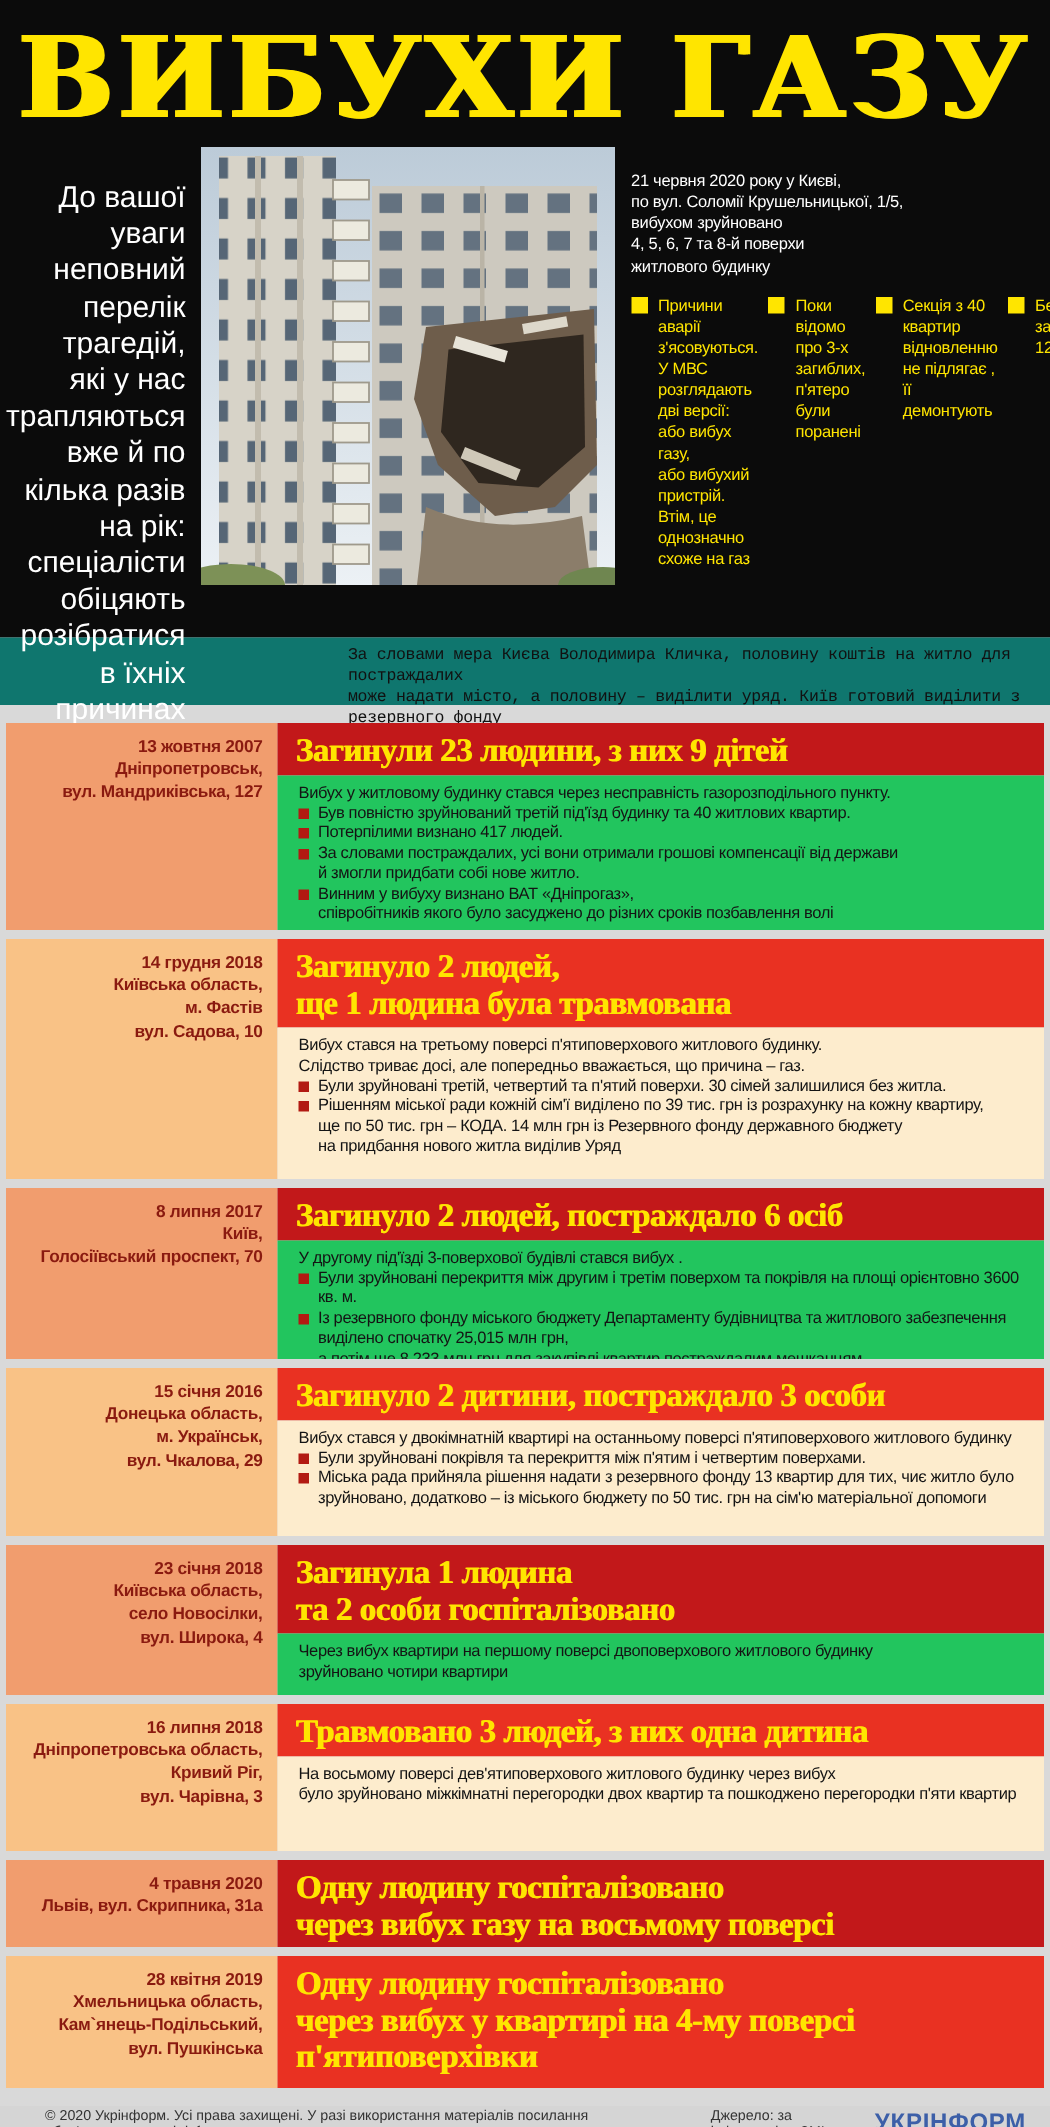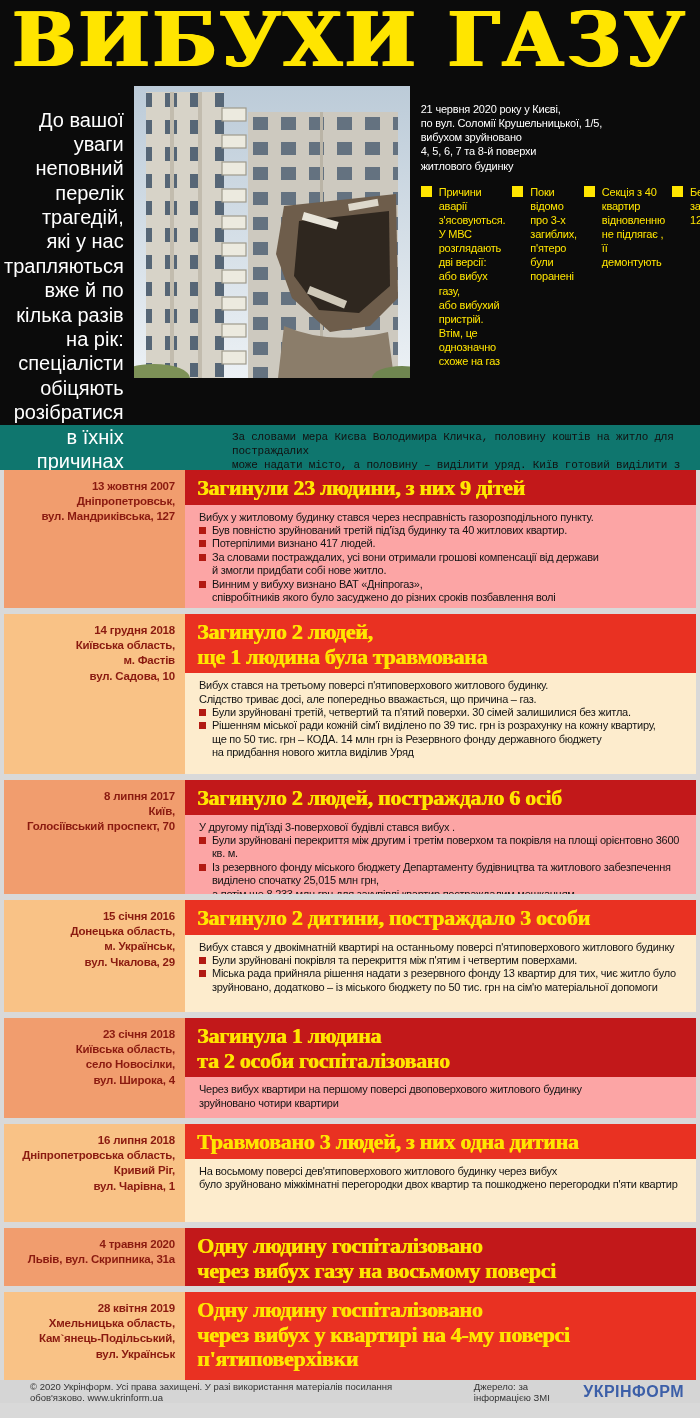--- a/index.html
+++ b/index.html
@@ -1,19 +1,19 @@
 <!DOCTYPE html>
 <html><head>
 <meta charset="utf-8">
 <style>
   html,body{margin:0;padding:0;background:#9a9a9a;}
   .poster{width:700px;height:1418px;margin:0 auto;background:#d9d9d9;overflow:hidden;
           font-family:"Liberation Sans",sans-serif;position:relative;}
   
-  .top-black{height:425px;background:#0b0b0b;box-sizing:border-box;padding-top:4px;}
+  .top-black{height:425px;background:#0b0b0b;box-sizing:border-box;padding-top:16px;}
   .main-title{color:#ffe500;font-family:"DejaVu Serif",serif;font-weight:bold;font-size:75px;
               line-height:.98;text-align:center;letter-spacing:3px;
               text-shadow:1.5px 0 0 #ffe500,-1.5px 0 0 #ffe500;}
   .sub-title{color:#ffe500;font-family:"DejaVu Serif",serif;font-weight:bold;font-size:36px;
              line-height:1.05;text-align:center;letter-spacing:0;
              text-shadow:.8px 0 0 #ffe500;}
   .top-content{display:flex;height:292px;margin-top:8px;}
   .intro-left{width:233px;box-sizing:border-box;padding:22px 10px 0 4px;color:#fff;
               font-size:20px;line-height:1.22;text-align:right;white-space:pre-line;}
   .photo-box{width:276px;height:292px;flex:none;}
@@ -21,21 +21,21 @@
   .right-col{flex:1;box-sizing:border-box;padding:16px 6px 0 11px;}
   .right-summary{color:#fff;font-size:11px;letter-spacing:-.2px;line-height:1.3;white-space:pre-line;}
   .y-bullets{margin-top:12px;display:flex;gap:7px;}
   .y-bullet{display:flex;color:#ffe500;font-size:11px;letter-spacing:-.2px;line-height:1.28;}
   .y-sq{width:11px;height:11px;background:#ffe500;flex:none;margin:1px 7px 0 0;}
   .y-tx{white-space:pre-line;}
   
   .mayor{height:45px;background:#0f766e;box-sizing:border-box;padding:5px 14px 0 232px;
          font-size:11px;letter-spacing:-.2px;line-height:1.28;color:#111;white-space:pre-line;font-family:Liberation Mono, monospace;}
   
-  .rows{padding:0 4px;}
+  .rows{padding:12px 4px;}
   .row{display:flex;margin-bottom:6px;overflow:hidden;box-sizing:border-box;}
   .rows .row:nth-child(1){height:138px}
   .rows .row:nth-child(2){height:160px}
   .rows .row:nth-child(3){height:114px}
   .rows .row:nth-child(4){height:112px}
   .rows .row:nth-child(5){height:100px}
   .rows .row:nth-child(6){height:98px}
   .rows .row:nth-child(7){height:58px}
   .rows .row:nth-child(8){height:88px;margin-bottom:0;}
   .row-left{width:181px;flex:none;box-sizing:border-box;padding:9px 10px 0 4px;text-align:right;
@@ -46,21 +46,21 @@
   .row-main{flex:1;display:flex;flex-direction:column;}
   .row-head{flex:none;box-sizing:border-box;padding:6px 12px 4px;
             font-family:"Liberation Serif",serif;font-weight:bold;color:#ffe500;
             font-size:22px;letter-spacing:-.3px;line-height:1.12;white-space:pre-line;
             text-shadow:.6px 0 0 #ffe500;}
   .theme-dark  .row-head{background:#c2181a;}
   .theme-bright .row-head{background:#e93122;}
   .header-only .row-head{flex:1;}
   .row-body{flex:1;box-sizing:border-box;padding:6px 12px 0 14px;font-size:11px;
             letter-spacing:-.25px;line-height:1.22;color:#141414;}
-  .theme-dark  .row-body{background:#fca5a5;}
+  .theme-dark  .row-body{background:#22c55e;}
   .theme-bright .row-body{background:#fdeccd;}
   .row-intro{white-space:pre-line;}
   .b-item{display:flex;}
   .b-sq{width:7px;height:7px;background:#b21a12;flex:none;margin:3px 6px 0 0;}
   .b-tx{white-space:pre-line;}
   
   .footer{height:23px;background:#d5d5d5;display:flex;align-items:center;
           padding:0 16px 0 30px;box-sizing:border-box;}
   .f-copy{font-size:9.5px;color:#333;}
   .f-src{font-size:9.5px;color:#333;margin-left:34px;}
@@ -302,21 +302,21 @@
 
       </div>
     </div>
   </div>
 
   <div class="row theme-bright">
     <div class="row-left">
       <div class="row-date">16 липня 2018</div>
       <div class="row-loc">Дніпропетровська область,
 Кривий Ріг,
-вул. Чарівна, 1</div>
+вул. Чарівна, 3</div>
     </div>
     <div class="row-main">
       <div class="row-head">Травмовано 3 людей, з них одна дитина</div>
       <div class="row-body">
         <div class="row-intro">На восьмому поверсі дев'ятиповерхового житлового будинку через вибух
 було зруйновано міжкімнатні перегородки двох квартир та пошкоджено перегородки п'яти квартир</div>
 
       </div>
     </div>
   </div>
@@ -331,21 +331,21 @@
 через вибух газу на восьмому поверсі</div>
 
     </div>
   </div>
 
   <div class="row theme-bright header-only">
     <div class="row-left">
       <div class="row-date">28 квітня 2019</div>
       <div class="row-loc">Хмельницька область,
 Кам`янець-Подільський,
-вул. Українськ</div>
+вул. Пушкінська</div>
     </div>
     <div class="row-main">
       <div class="row-head">Одну людину госпіталізовано
 через вибух у  квартирі на 4-му поверсі
 п'ятиповерхівки</div>
 
     </div>
   </div>
 </div>
 

